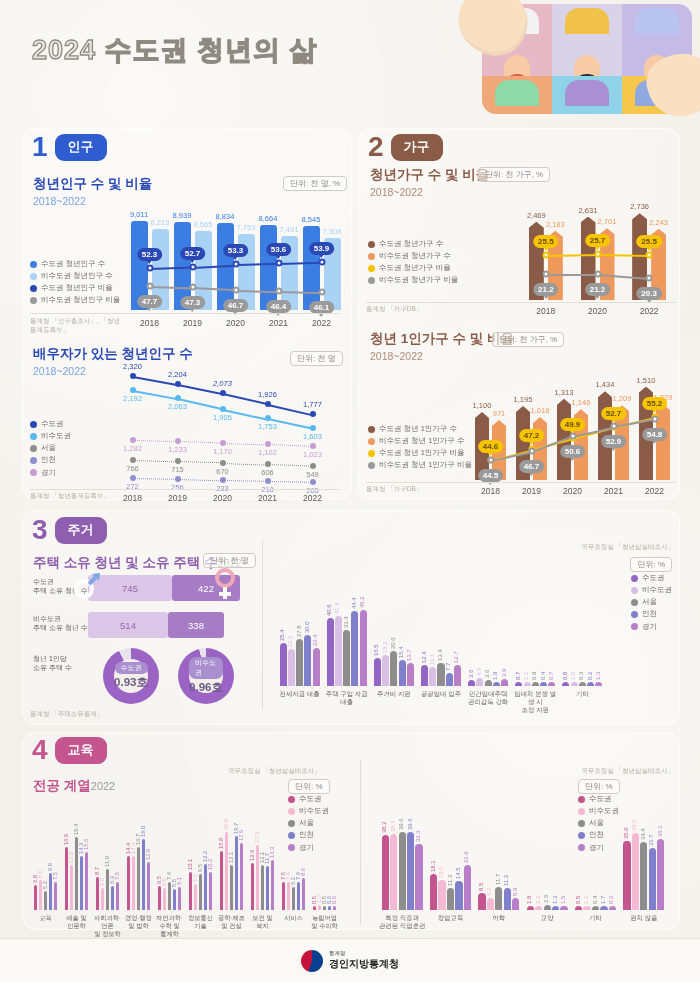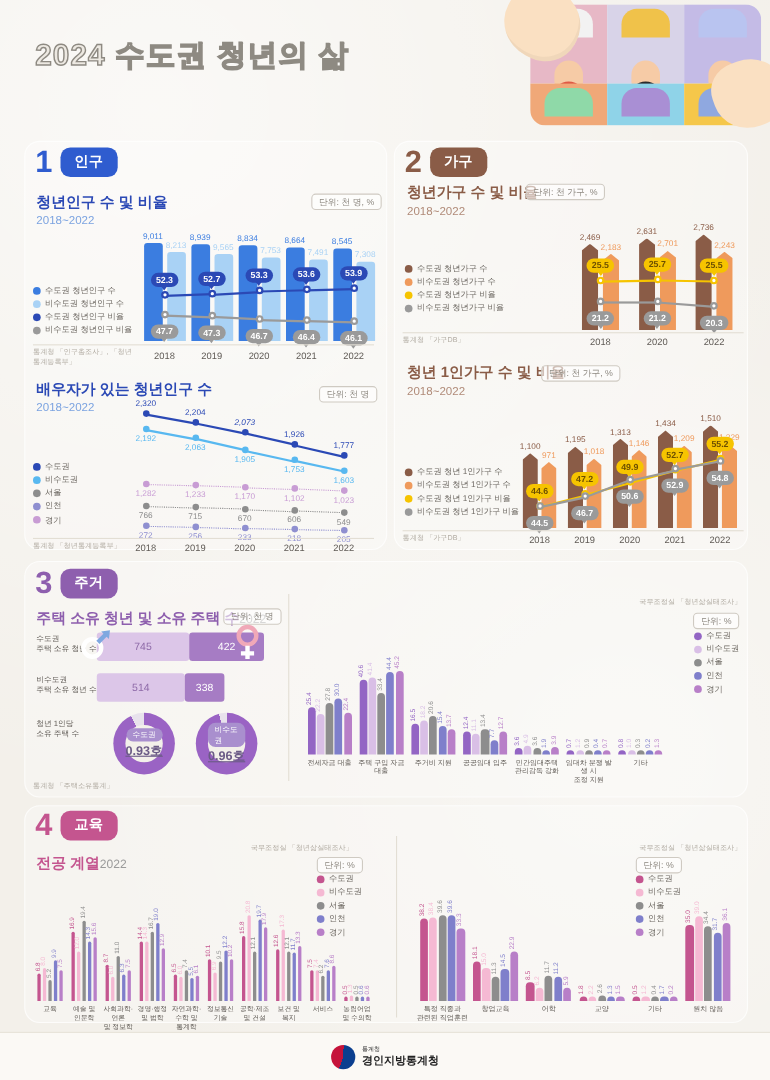--- a/index.html
+++ b/index.html
@@ -64,21 +64,21 @@
         border-top:4px solid currentColor;}
   .node{position:absolute; width:7px;height:7px;border-radius:50%;background:#fff;
         border:2px solid #888; transform:translate(-50%,-50%);}
   .line{position:absolute; height:2px; transform-origin:left center;}
   .pbar{position:absolute; height:26px; border-radius:3px; display:flex;
         align-items:center; justify-content:center; color:#fff; font-size:9.5px;}
   .donut{position:absolute; width:56px;height:56px;border-radius:50%;}
   .donut .hole{position:absolute; inset:11px; background:#f3f0ea; border-radius:50%;
         display:flex; flex-direction:column; align-items:center; justify-content:center;}
   .dn-tag{font-size:7px; color:#fff; background:#a98fce; border-radius:7px; padding:1px 6px;}
-  .dn-val{font-size:11.5px; color:#6b5b86; font-weight:bold; margin-top:1px;text-decoration:underline;}
+  .dn-val{font-size:11.5px; color:#6b5b86; font-weight:bold; margin-top:1px;}
   .cat{position:absolute; font-size:6.6px; text-align:center; color:#5f5a55; line-height:1.25;}
   .footer{position:absolute; left:0; right:0; bottom:0; height:44px;
           background:#fbf9f5; border-top:1px solid #e6e1d8;
           display:flex; align-items:center; justify-content:center; gap:6px;}
   .taeguk{width:22px;height:22px;border-radius:50%;
      background:conic-gradient(from 200deg,#c5133a 0 45%,#0b3f8f 45% 100%);}
   .f-t1{font-size:5.5px;color:#333;} .f-t2{font-size:10px;font-weight:bold;color:#222;}
   .vline{position:absolute;width:1px;background:#e3ded4;}
   .hline{position:absolute;height:1px;background:#e3ded4;}
 </style>
@@ -474,21 +474,21 @@
 
   <div style="position:absolute;left:33px;top:553px;">
     <span class="chart-title" style="color:#8e5fae">주택 소유 청년 및 소유 주택 수</span><span class="yr" style="font-size:11px;color:#9b9b9b">2022</span>
   </div>
   <div class="unit" style="position:absolute;left:203px;top:553px;">단위: 천 명</div>
   <div class="cat" style="left:33px;top:578px;width:62px;text-align:left;font-size:7px;">수도권<br>주택 소유 청년 수</div>
   <div class="pbar" style="left:88px;top:575px;width:84px;background:#dcc6e8;color:#8e6aa8;">745</div>
   <div class="pbar" style="left:172px;top:575px;width:68px;background:#a67cc4;">422</div>
   <div class="cat" style="left:33px;top:615px;width:62px;text-align:left;font-size:7px;">비수도권<br>주택 소유 청년 수</div>
   <div class="pbar" style="left:88px;top:612px;width:80px;background:#dcc6e8;color:#8e6aa8;">514</div>
-  <div class="pbar" style="left:168px;top:612px;width:36px;background:#a67cc4;">338</div>
+  <div class="pbar" style="left:168px;top:612px;width:56px;background:#a67cc4;">338</div>
   <div style="position:absolute;left:72px;top:570px;width:30px;height:30px;">
     <svg viewBox="0 0 30 30">
         <circle cx="12" cy="19" r="8" fill="none" stroke="#fff" stroke-width="4"></circle>
         <line x1="17" y1="14" x2="26" y2="5" stroke="#7fa8e0" stroke-width="4"></line>
         <polygon points="28,3 20,4 27,11" fill="#7fa8e0"></polygon>
       </svg>
   </div>
   <div style="position:absolute;left:208px;top:566px;width:34px;height:36px;">
     <svg viewBox="0 0 34 36">
         <circle cx="17" cy="12" r="8" fill="none" stroke="#f0a8b8" stroke-width="4"></circle>

